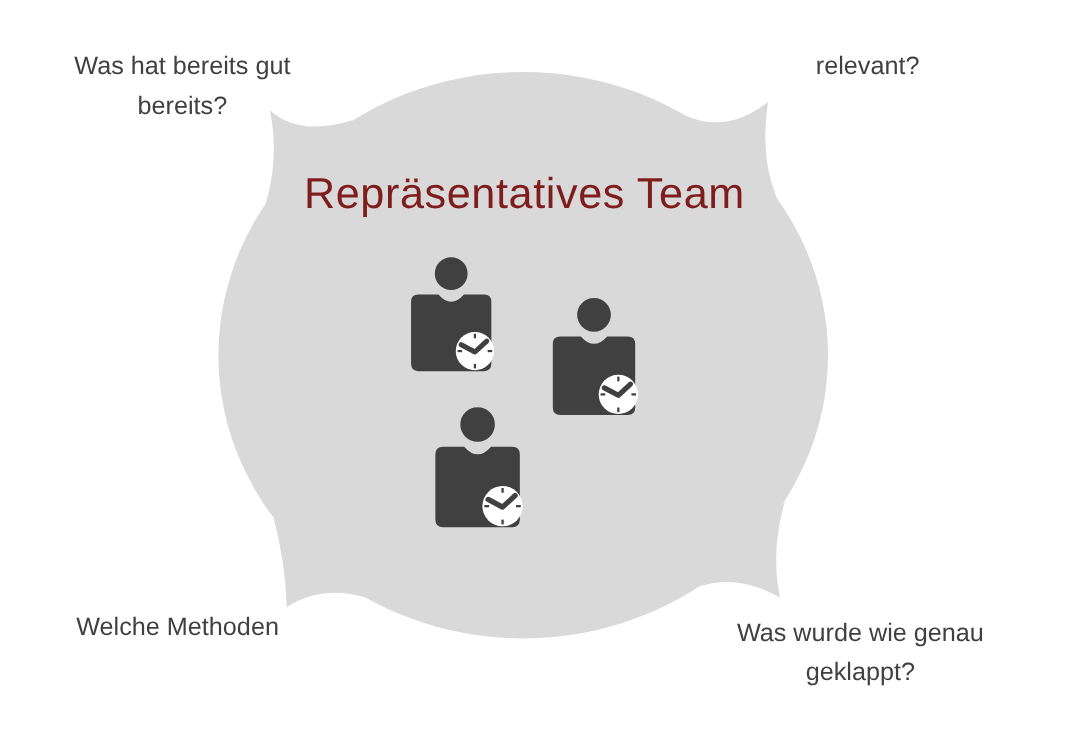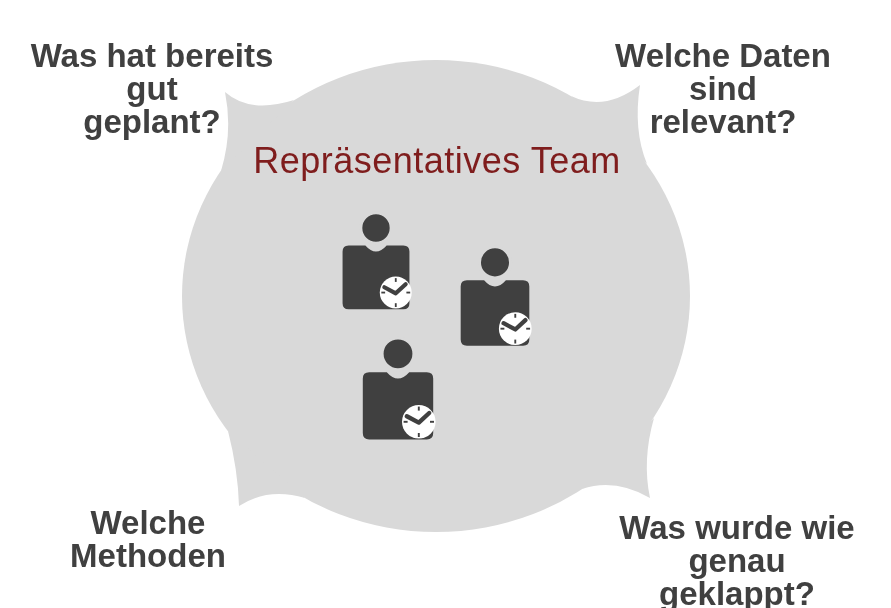--- a/index.html
+++ b/index.html
@@ -31,28 +31,28 @@
     font-size: 36px;
     letter-spacing: 0.5px;
     color: #7f1d1d;
     font-weight: 400;
   }
   .question {
     position: absolute;
     width: 250px;
     text-align: center;
     color: #404040;
-    font-size: 33px;
+    font-size: 21px;
     line-height: 33px;
-    font-weight: 700;
+    font-weight: 400;
   }
   .q-top-left     { left: 27px;  top: 39px;  }
   .q-top-right    { left: 598px; top: 39px;  }
   .q-bottom-left  { left: 23px;  top: 506px; }
-  .q-bottom-right { left: 612px; top: 511px; text-align: center; }
+  .q-bottom-right { left: 592px; top: 511px; text-align: center; }
 </style>
 </head>
 <body>
 
 <div class="stage">
 
   <svg class="blob-svg" viewBox="0 0 891 608" aria-hidden="true">
     <defs>
       <g id="personClock">
 
@@ -85,25 +85,24 @@
     </g>
     <g>
       <use href="#personClock" transform="translate(358,337) scale(0.80)"></use>
     </g>
   </svg>
 
   <div class="bubble-title">Repräsentatives Team</div>
 
   <div class="question q-top-left">
     <div>Was hat bereits gut</div>
-    <div>geplant?</div>
+    <div>bereits?</div>
   </div>
 
   <div class="question q-top-right">
-    <div>Welche Daten sind</div>
     <div>relevant?</div>
   </div>
 
   <div class="question q-bottom-left">
     <div>Welche Methoden</div>
   </div>
 
   <div class="question q-bottom-right">
     <div>Was wurde wie genau</div>
     <div>geklappt?</div>

